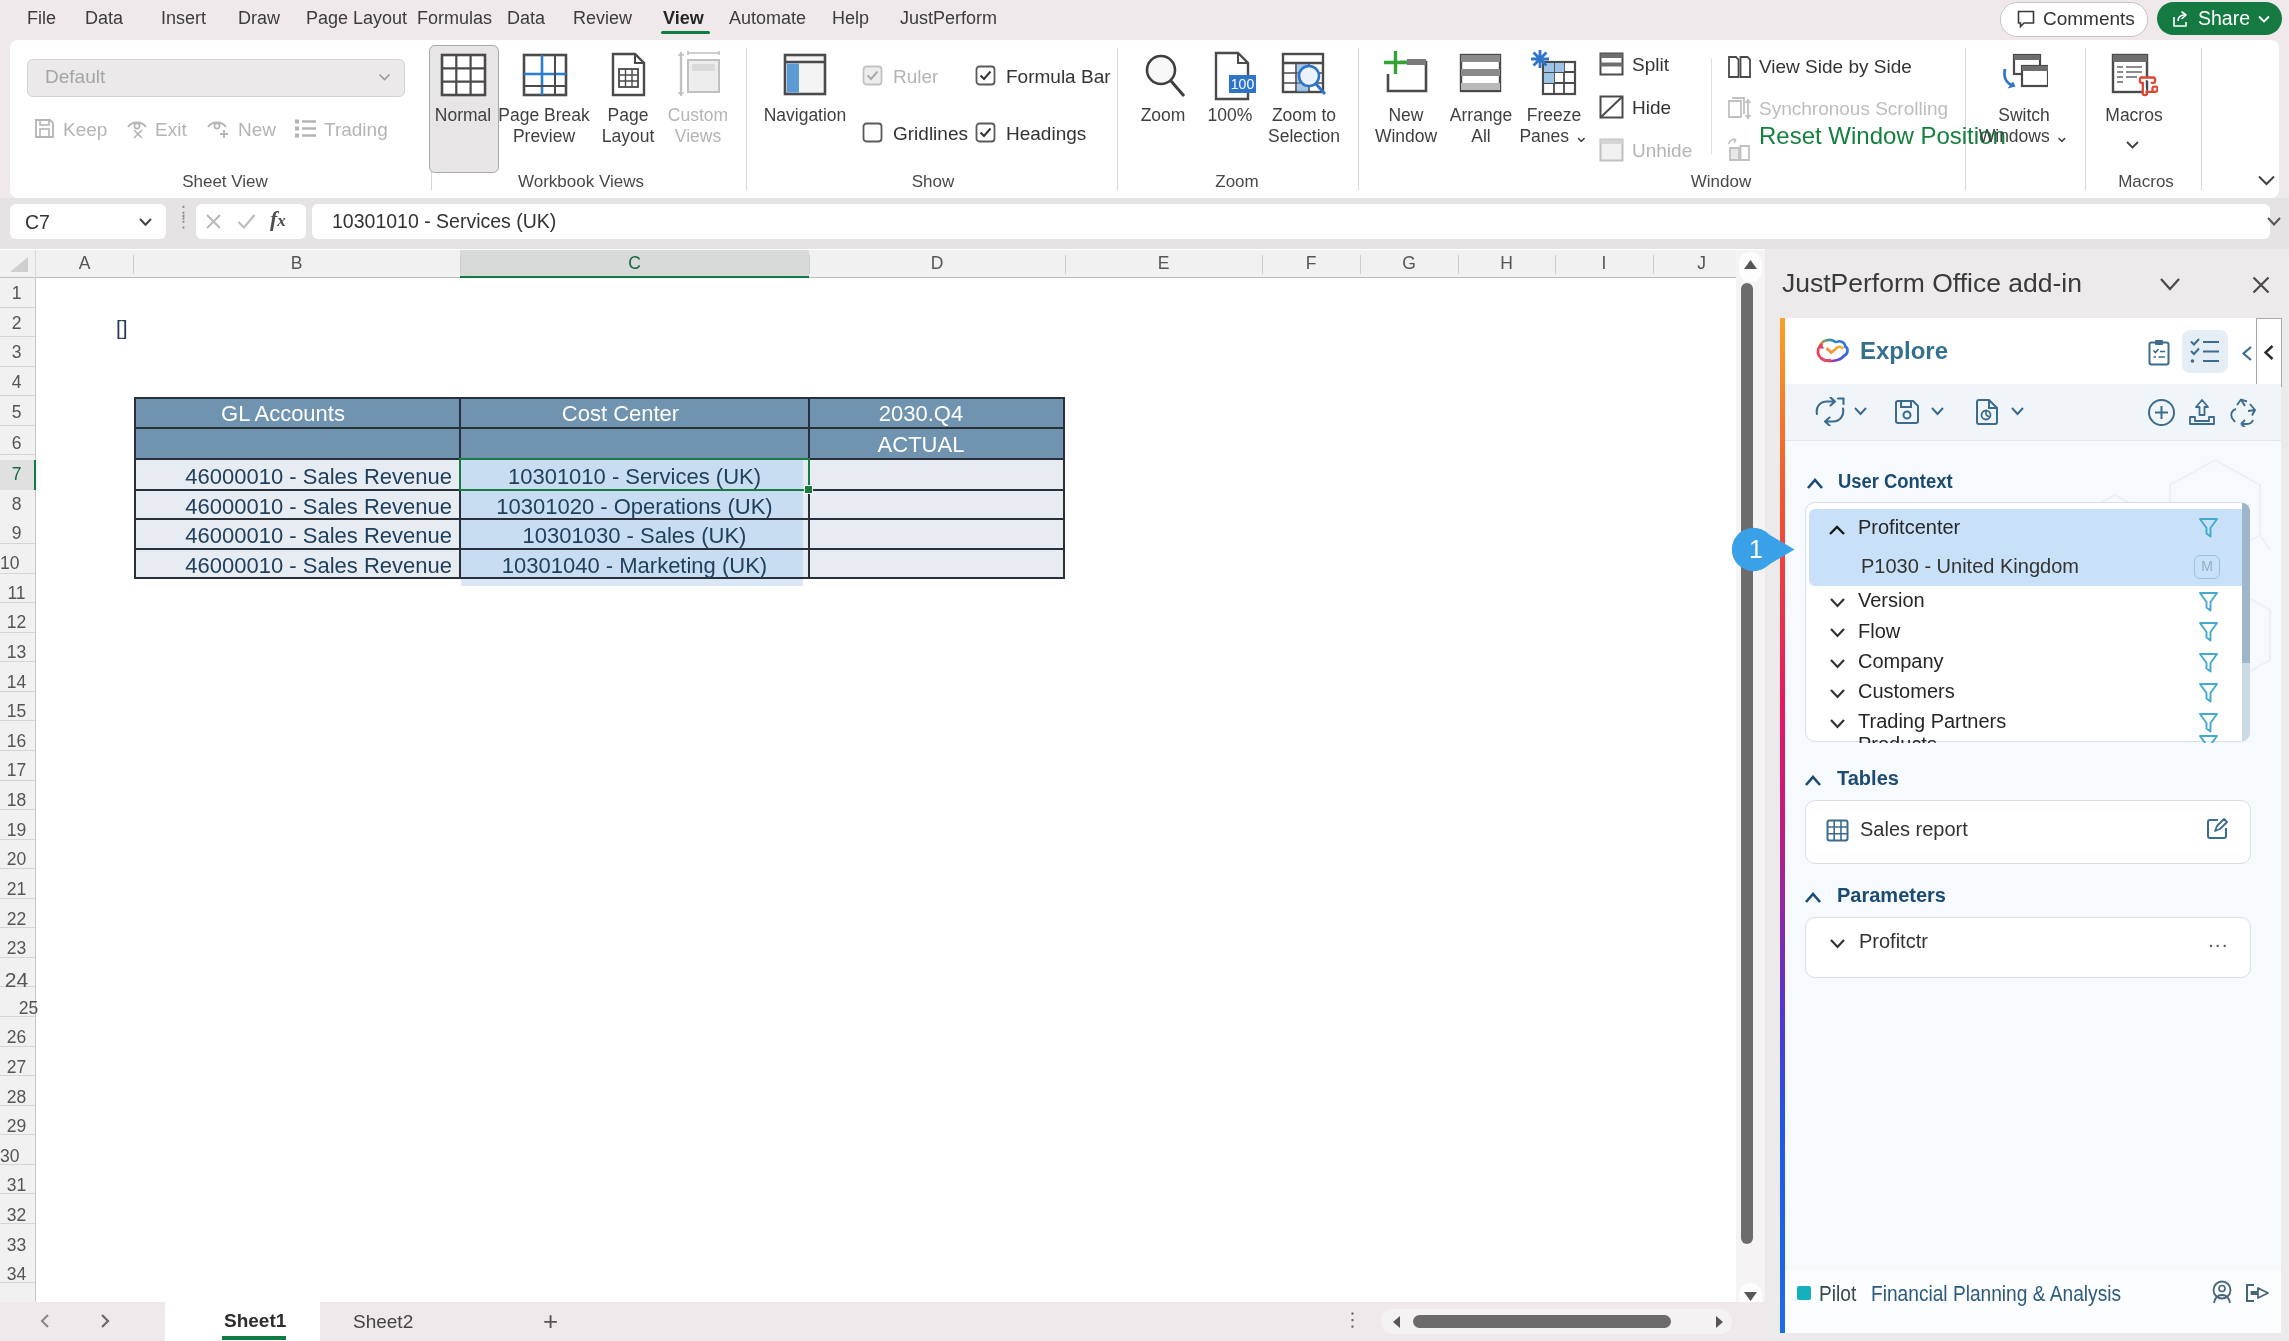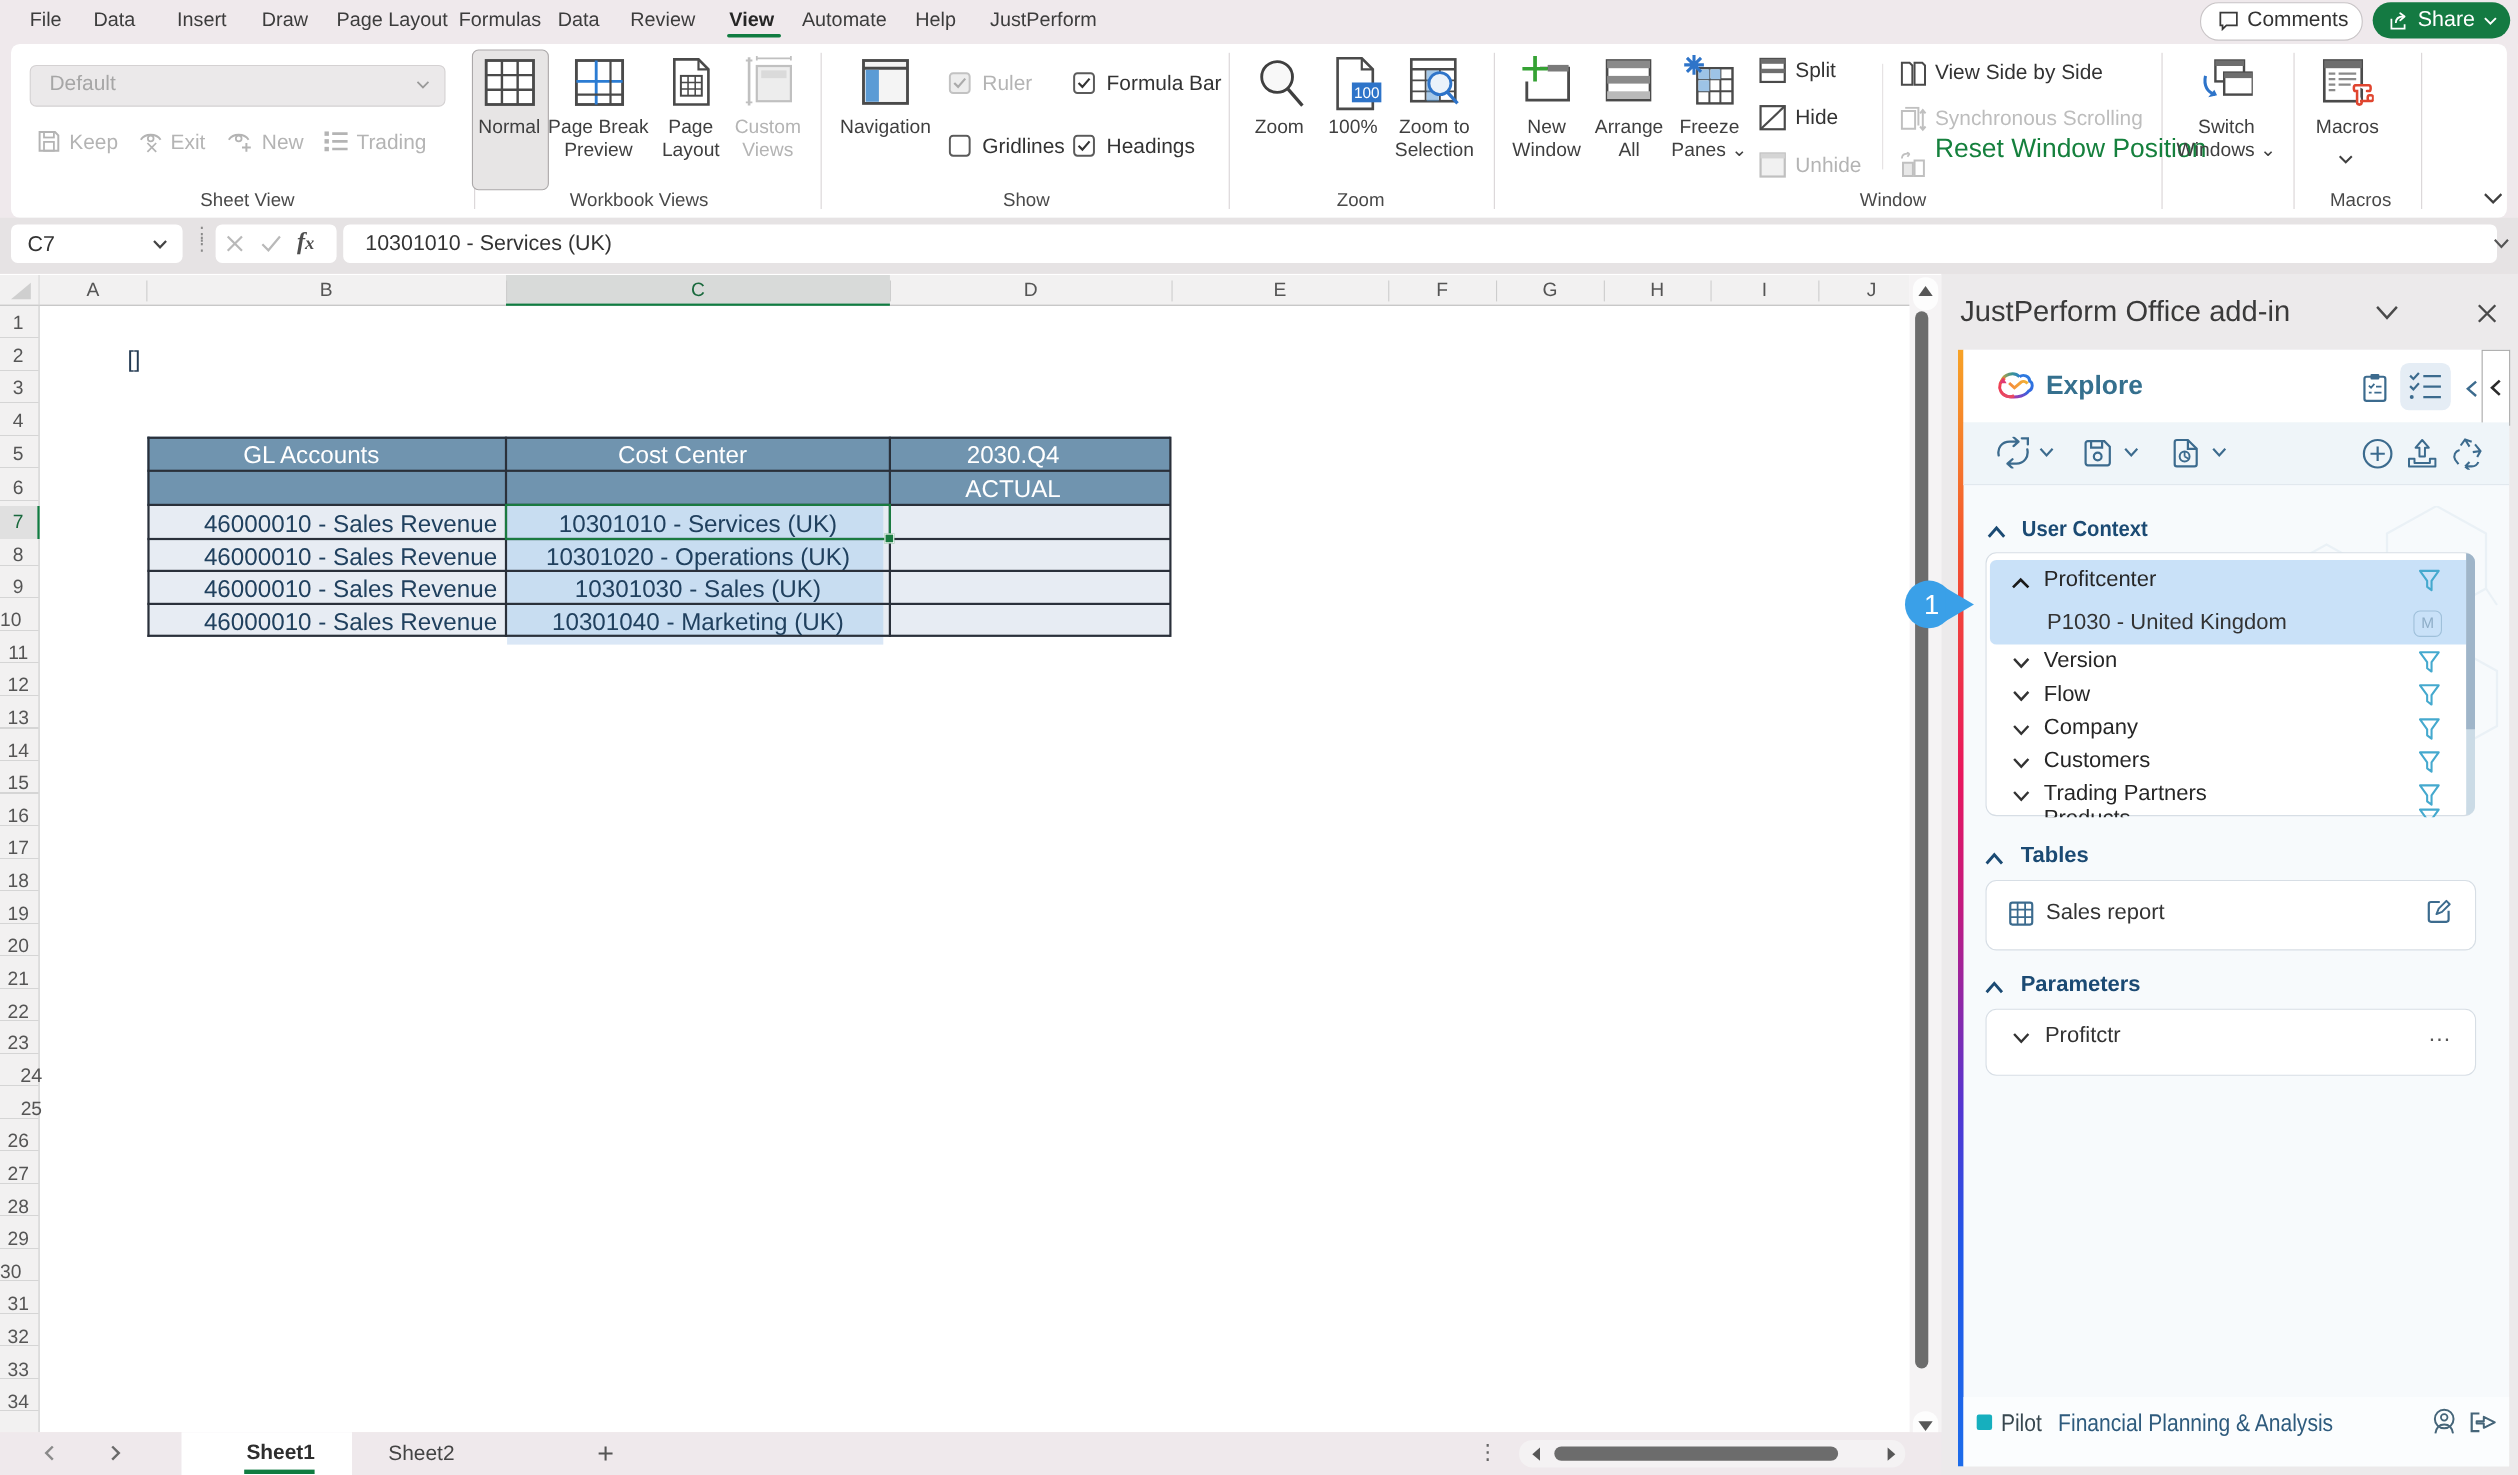--- a/index.html
+++ b/index.html
@@ -381,21 +381,21 @@
 <div style="position:absolute;top:394px;width:33px;text-align:center;font-size:17.5px;color:#555;">14</div>
 <div style="position:absolute;top:423px;width:33px;text-align:center;font-size:17.5px;color:#555;">15</div>
 <div style="position:absolute;top:453px;width:33px;text-align:center;font-size:17.5px;color:#555;">16</div>
 <div style="position:absolute;top:482px;width:33px;text-align:center;font-size:17.5px;color:#555;">17</div>
 <div style="position:absolute;top:512px;width:33px;text-align:center;font-size:17.5px;color:#555;">18</div>
 <div style="position:absolute;top:542px;width:33px;text-align:center;font-size:17.5px;color:#555;">19</div>
 <div style="position:absolute;top:571px;width:33px;text-align:center;font-size:17.5px;color:#555;">20</div>
 <div style="position:absolute;top:601px;width:33px;text-align:center;font-size:17.5px;color:#555;">21</div>
 <div style="position:absolute;top:631px;width:33px;text-align:center;font-size:17.5px;color:#555;">22</div>
 <div style="position:absolute;top:660px;width:33px;text-align:center;font-size:17.5px;color:#555;">23</div>
-<div style="position:absolute;top:690px;width:33px;text-align:center;font-size:18px;color:#555;padding-left:12px;">24</div>
+<div style="position:absolute;top:690px;width:33px;text-align:center;font-size:21px;color:#555;">24</div>
 <div style="position:absolute;top:720px;width:33px;text-align:center;font-size:17.5px;color:#555;margin-left:12px;">25</div>
 <div style="position:absolute;top:749px;width:33px;text-align:center;font-size:17.5px;color:#555;">26</div>
 <div style="position:absolute;top:779px;width:33px;text-align:center;font-size:17.5px;color:#555;">27</div>
 <div style="position:absolute;top:809px;width:33px;text-align:center;font-size:17.5px;color:#555;">28</div>
 <div style="position:absolute;top:838px;width:33px;text-align:center;font-size:17.5px;color:#555;">29</div>
 <div style="position:absolute;top:868px;width:33px;text-align:left;font-size:17.5px;color:#555;">30</div>
 <div style="position:absolute;top:897px;width:33px;text-align:center;font-size:17.5px;color:#555;">31</div>
 <div style="position:absolute;top:927px;width:33px;text-align:center;font-size:17.5px;color:#555;">32</div>
 <div style="position:absolute;top:957px;width:33px;text-align:center;font-size:17.5px;color:#555;">33</div>
 <div style="position:absolute;top:986px;width:33px;text-align:center;font-size:17.5px;color:#555;">34</div>

